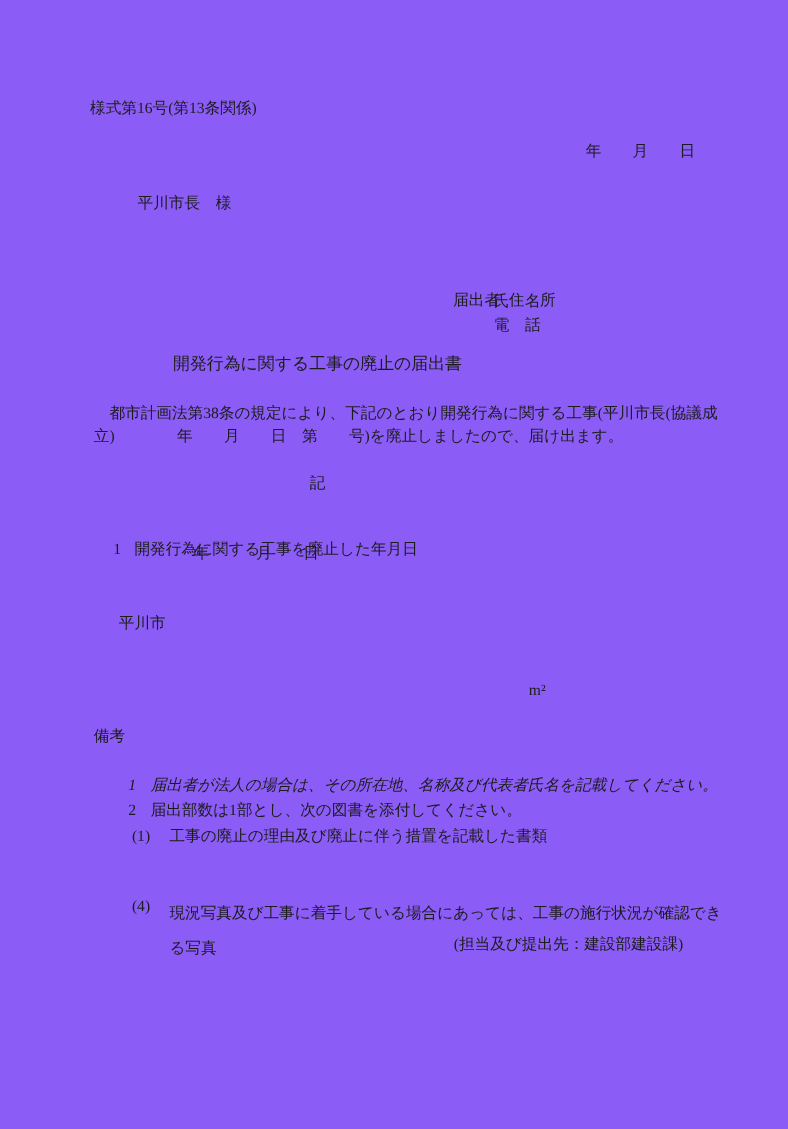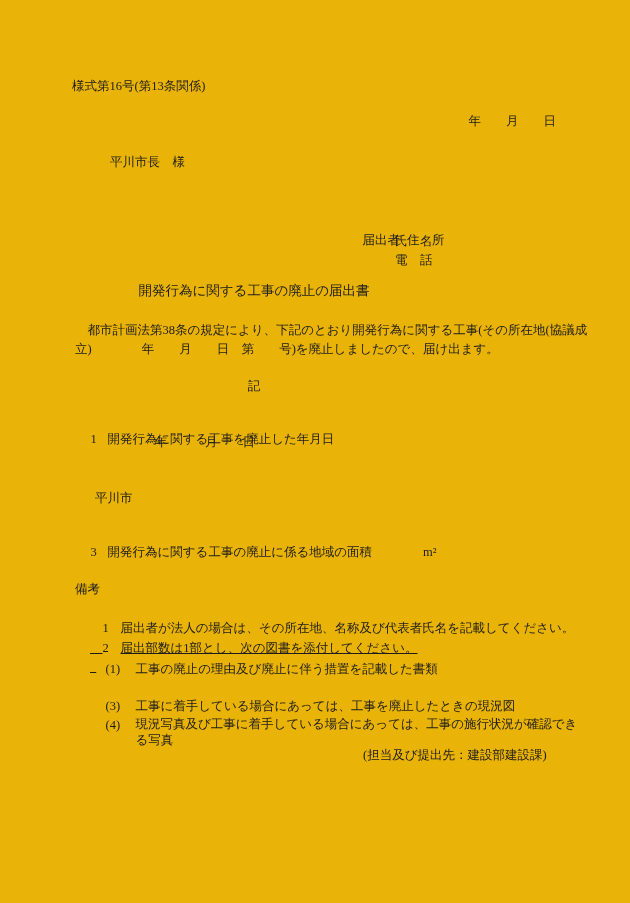--- a/index.html
+++ b/index.html
@@ -4,21 +4,21 @@
 <style>
   html, body {
     margin: 0;
     padding: 0;
     background: #ffffff;
   }
   .page {
     position: relative;
     width: 630px;
     height: 903px;
-    background: #eab308;
+    background: #8b5cf6;
     font-family: "Liberation Serif", "DejaVu Serif", serif;
     font-size: 12.5px;
     color: #1c1c1c;
     line-height: 19px;
     overflow: hidden;
   }
   .line {
     position: absolute;
     white-space: pre;
   }
@@ -32,21 +32,21 @@
   }
   .num  { display: inline-block; width: 17px; }  
   .nnum { display: inline-block; width: 18px; }  
   .snum { display: inline-block; width: 30px; }  
   .applicant-field { margin-left: 7px; }
   .wraptxt {
     display: inline-block;
     width: 452px;
     vertical-align: top;
     white-space: normal;
-    line-height: 16px;
+    line-height: 28px;
   }
 </style>
 </head>
 <body>
 
 <div class="page">
 
   <div class="line" style="top:77px; left:72px;">様式第16号(第13条関係)</div>
 
   <div class="line" style="top:112px; right:74px;">年　　月　　日</div>
@@ -54,55 +54,49 @@
   <div class="line" style="top:153px; left:110px;">平川市長　様</div>
 
   <div class="line" style="top:212px; left:350px;">
     <span>届出者</span><span class="applicant-field">住　所</span>
   </div>
   <div class="line" style="top:232px; left:395px;text-align:center;">氏　名</div>
   <div class="line" style="top:251px; left:395px;">電　話</div>
 
   <div class="line centered title-text" style="top:281px;">開発行為に関する工事の廃止の届出書</div>
 
-  <div class="line" style="top:321px; left:75px;">　都市計画法第38条の規定により、下記のとおり開発行為に関する工事(その所在地(協議成</div>
+  <div class="line" style="top:321px; left:75px;">　都市計画法第38条の規定により、下記のとおり開発行為に関する工事(平川市長(協議成</div>
   <div class="line" style="top:340px; left:75px;">立)　　　　年　　月　　日　第　　号)を廃止しましたので、届け出ます。</div>
 
   <div class="line centered" style="top:377px;">記</div>
 
   <div class="line" style="top:411px; left:78px;">
     <span class="num">1</span><span>開発行為に関する工事を廃止した年月日</span>
   </div>
   <div class="line" style="top:433px; left:155px;">年　　　月　　日</div>
 
   <div class="line" style="top:489px; left:95px;">平川市</div>
 
-  <div class="line" style="top:524px; left:78px;">
-    <span class="num">3</span><span>開発行為に関する工事の廃止に係る地域の面積</span>
-  </div>
   <div class="line" style="top:543px; left:423px;">m²</div>
 
   <div class="line" style="top:580px; left:75px;">備考</div>
 
-  <div class="line" style="top:600px; left:90px;">
+  <div class="line" style="top:600px; left:90px;font-style:italic;">
     <span class="nnum">1</span><span>届出者が法人の場合は、その所在地、名称及び代表者氏名を記載してください。</span>
   </div>
 
-  <div class="line" style="top:620px; left:90px;text-decoration:underline;">
+  <div class="line" style="top:620px; left:90px;">
     <span class="nnum">2</span><span>届出部数は1部とし、次の図書を添付してください。</span>
   </div>
 
   <div class="line" style="top:641px; left:93px;">
     <span class="snum">(1)</span><span>工事の廃止の理由及び廃止に伴う措置を記載した書類</span>
   </div>
 
 
-  <div class="line" style="top:678px; left:93px;">
-    <span class="snum">(3)</span><span>工事に着手している場合にあっては、工事を廃止したときの現況図</span>
-  </div>
 
   <div class="line" style="top:697px; left:93px;">
     <span class="snum" style="vertical-align:top;">(4)</span><span class="wraptxt">現況写真及び工事に着手している場合にあっては、工事の施行状況が確認できる写真</span>
   </div>
 
   <div class="line" style="top:746px; left:348px;margin-left:15px;">(担当及び提出先：建設部建設課)</div>
 
 </div>
 
 </body></html>

